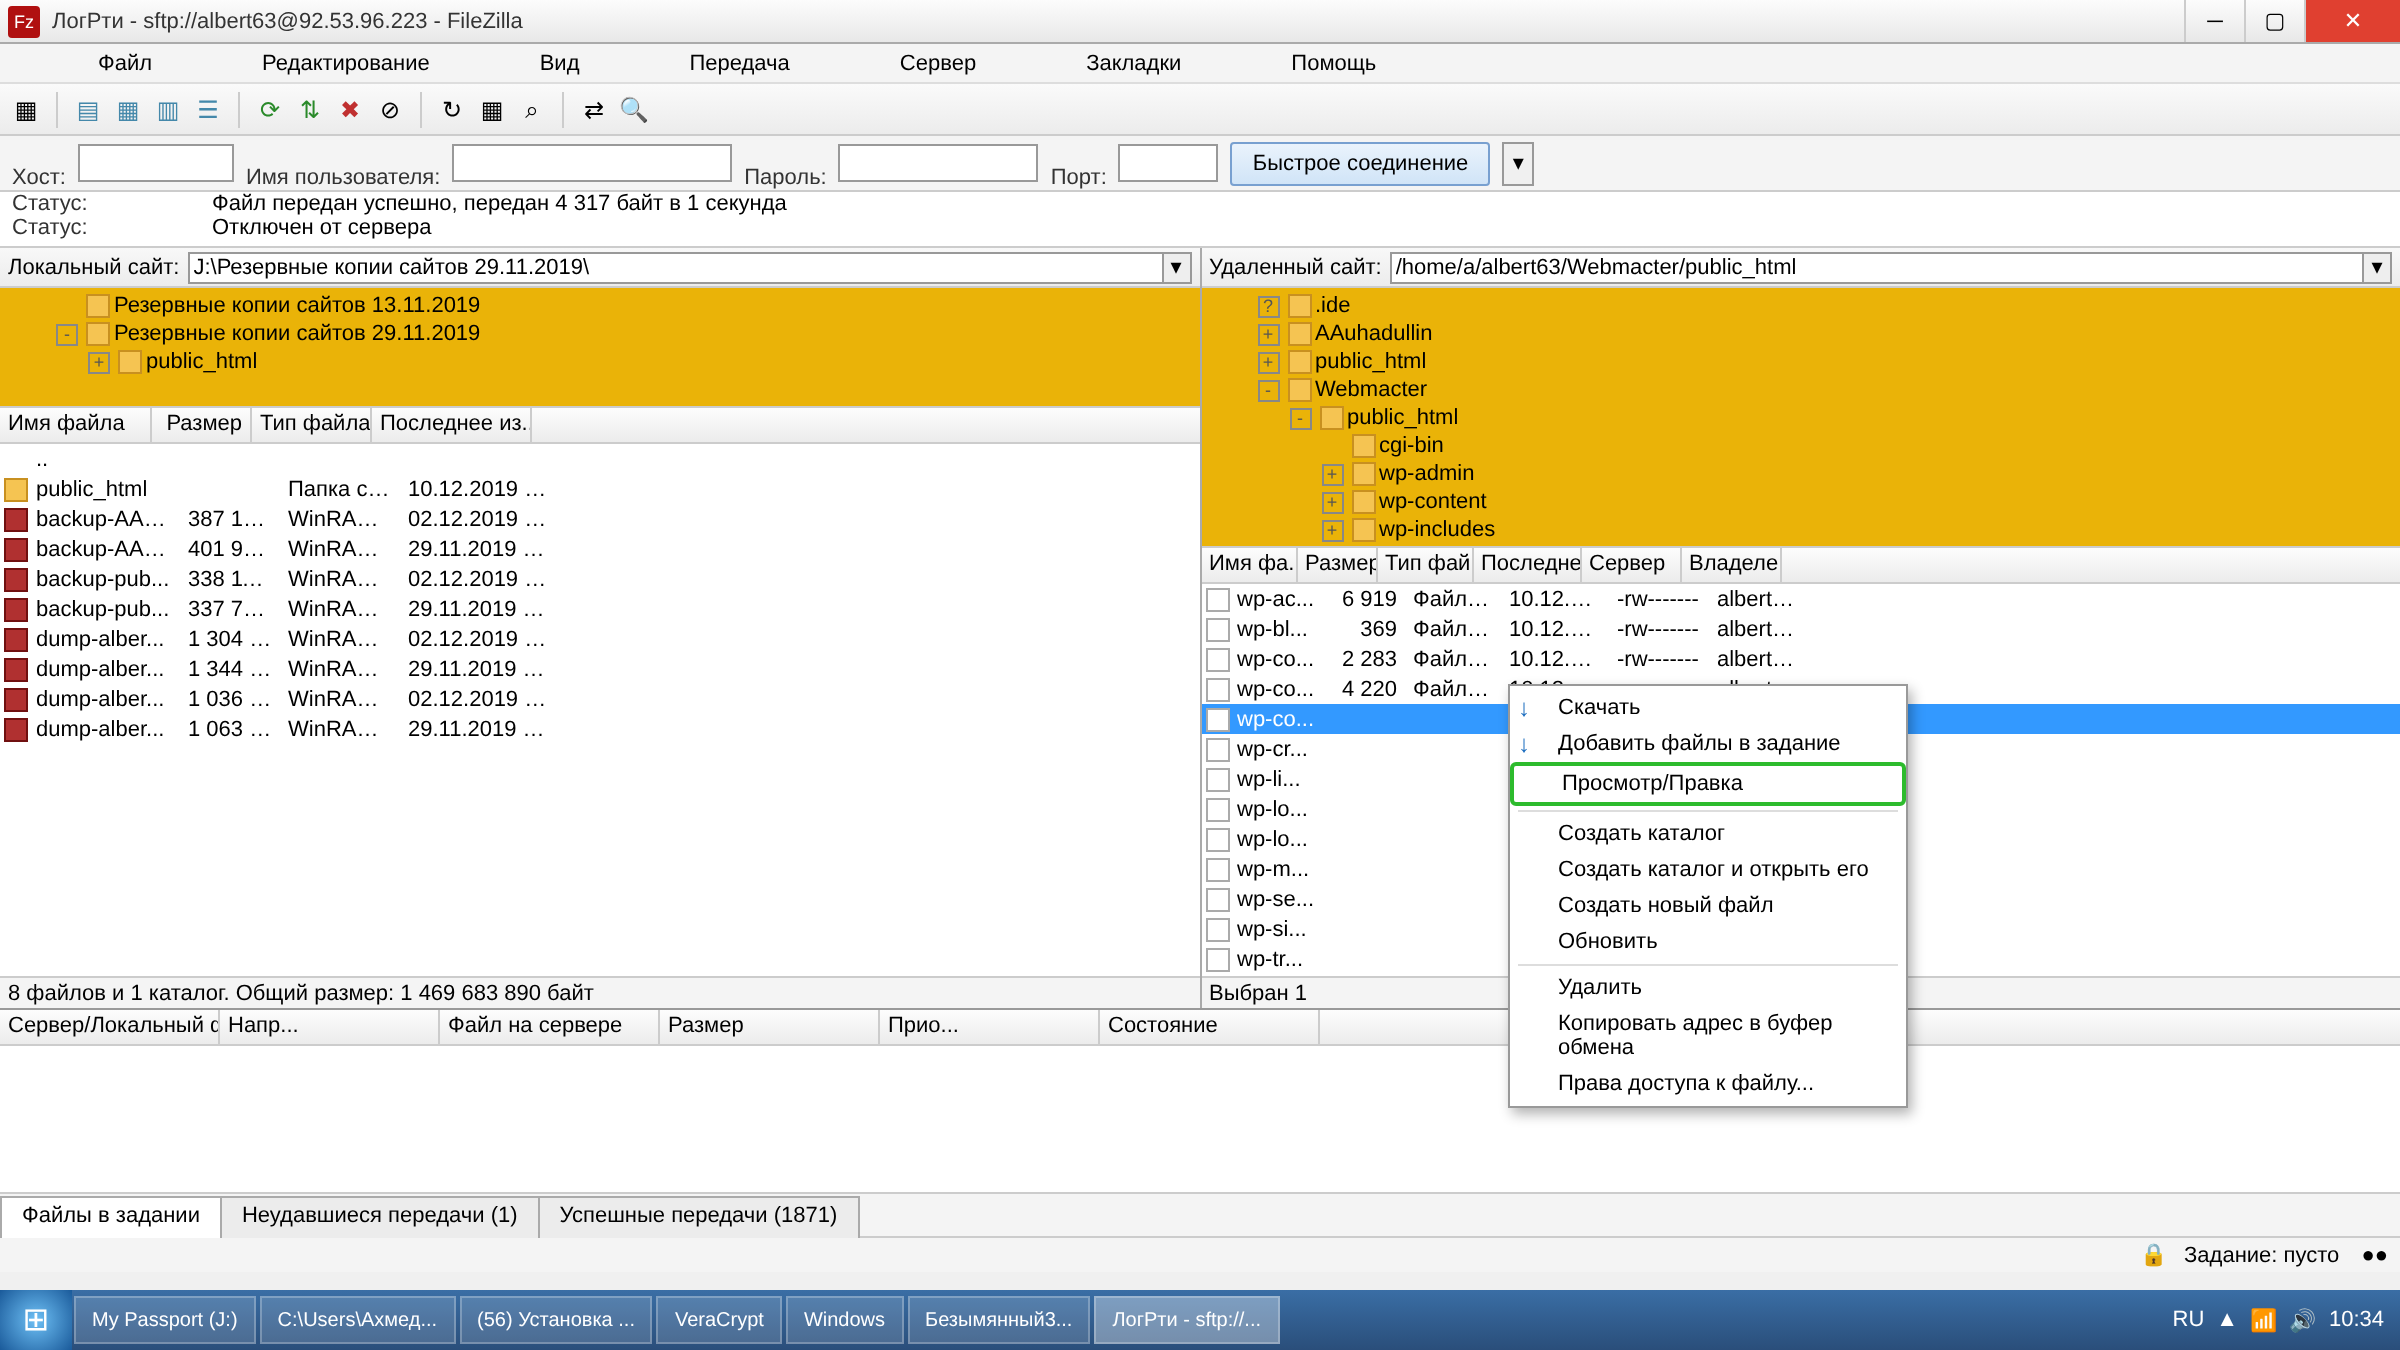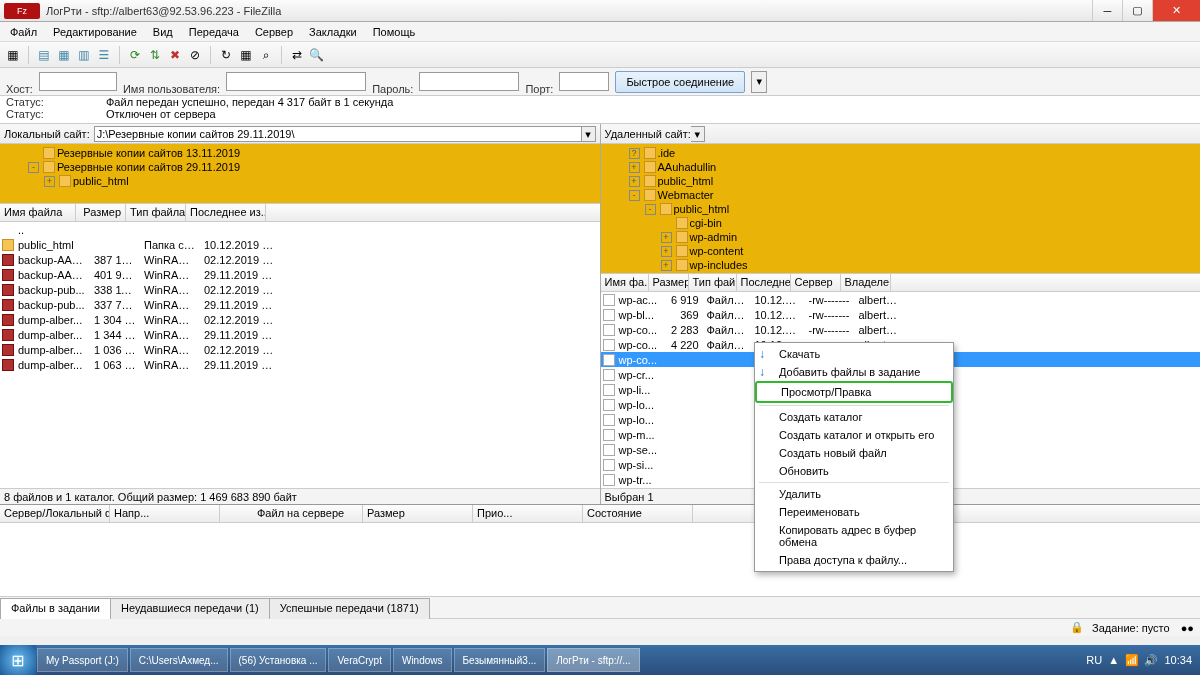--- a/index.html
+++ b/index.html
@@ -1,28 +1,28 @@
 <!DOCTYPE html>
 <html><head>
 <meta charset="utf-8">
 <style>
 * { margin:0; padding:0; box-sizing:border-box; font-family:"Segoe UI",Tahoma,sans-serif; font-size:11px; }
 body { background:#f0f0f0; width:1200px; height:675px; overflow:hidden; position:relative; }
 
 
 .titlebar { height:22px; background:linear-gradient(#fcfcfc,#e8e8e8); border-bottom:1px solid #aaa; display:flex; align-items:center; }
-.titlebar .app-icon { width:36px; height:16px; background:#b01010; margin:0 4px; border-radius:2px; color:#fff; font-weight:normal; font-size:9px; display:flex; align-items:center; justify-content:center; }
+.titlebar .app-icon { width:16px; height:16px; background:#b01010; margin:0 4px; border-radius:2px; color:#fff; font-weight:normal; font-size:9px; display:flex; align-items:center; justify-content:center; }
 .titlebar .title { flex:1; padding-left:2px; color:#333; }
 .titlebar .winbtns { display:flex; height:100%; }
 .titlebar .winbtn { width:30px; display:flex; align-items:center; justify-content:center; border-left:1px solid #ccc; }
 .titlebar .winbtn.close { background:#e04030; color:#fff; width:48px; }
 
 
 .menubar { height:20px; background:#f4f4f4; display:flex; align-items:center; padding-left:4px; gap:4px; border-bottom:1px solid #ddd;}
-.menubar span { padding:2px 6px; cursor:default; }
+.menubar span { padding:2px 6px; cursor:default;margin-left:39px; }
 
 
 .toolbar { height:26px; background:linear-gradient(#fafafa,#ececec); border-bottom:1px solid #ccc; display:flex; align-items:center; padding:0 4px; gap:2px;}
 .tbtn { width:18px; height:18px; border:1px solid transparent; display:flex; align-items:center; justify-content:center; border-radius:2px; font-size:12px;}
 .tsep { width:1px; height:18px; background:#ccc; margin:0 4px; }
 
 
 .quick { height:28px; background:#f4f4f4; border-bottom:1px solid #ccc; display:flex; align-items:center; gap:6px; padding:0 6px;}
 .quick label { color:#333;margin-top:14px; }
 .quick input { height:19px; border:1px solid #999; background:#fff; padding:0 2px;}
@@ -256,20 +256,21 @@
           <span class="lc3">WinRAR arc...</span>
           <span class="lc4">29.11.2019 19:...</span>
         </div>
       </div>
     <div class="statline">8 файлов и 1 каталог. Общий размер: 1 469 683 890 байт</div>
   </div>
 
   <div class="pane">
     <div class="pathbar">
       <span>Удаленный сайт:</span>
+      <input value="/home/a/albert63/Webmacter/public_html" style="">
       <span class="dd">▾</span>
     </div>
     <div class="tree" id="rtree" style="height:130px">
         <div class="node" style="padding-left: 24px;">
           <span class="exp">?</span>
           <span class="ic"></span> 
           <span>.ide</span>
         </div>
         <div class="node" style="padding-left: 24px;">
           <span class="exp">+</span>
@@ -446,21 +447,21 @@
         </div>
       </div>
     <div class="statline">Выбран 1</div>
   </div>
 </div>
 
 <div class="transfer">
   <div class="listhdr" id="thdr">
       <span style="width: 110px;">Сервер/Локальный фа...</span>
       <span style="width: 110px;">Напр...</span>
-      <span style="width: 110px; margin-left: 33px;">Файл на сервере</span>
+      <span style="width: 110px;">Файл на сервере</span>
       <span style="width: 110px;">Размер</span>
       <span style="width: 110px;">Прио...</span>
       <span style="width: 110px;">Состояние</span>
     </div>
 </div>
 <div class="tabs" id="tabs">
     <div class="tab act">Файлы в задании</div>
     <div class="tab">Неудавшиеся передачи (1)</div>
     <div class="tab">Успешные передачи (1871)</div>
   </div>
@@ -474,21 +475,20 @@
     <div class="mi"><span class="mic" style="color:#2070c0">↓</span><span>Скачать</span></div>
     <div class="mi"><span class="mic" style="color:#2070c0">↓</span><span>Добавить файлы в задание</span></div>
     <div class="mi hl3"><span>Просмотр/Правка</span></div>
     <div class="sep"></div>
     <div class="mi"><span>Создать каталог</span></div>
     <div class="mi"><span>Создать каталог и открыть его</span></div>
     <div class="mi"><span>Создать новый файл</span></div>
     <div class="mi"><span>Обновить</span></div>
     <div class="sep"></div>
     <div class="mi"><span>Удалить</span></div>
-    <div class="mi"><span>Переименовать</span></div>
     <div class="mi"><span>Копировать адрес в буфер обмена</span></div>
     <div class="mi"><span>Права доступа к файлу...</span></div>
   </div>
 <div class="num3" style="left:914px; top:372px;">3</div>
 
 <div class="taskbar">
   <div class="start">⊞</div>
   <div id="tbitems" style="display:flex;">
       <div class="tbitem">My Passport (J:)</div>
       <div class="tbitem">C:\Users\Ахмед...</div>

